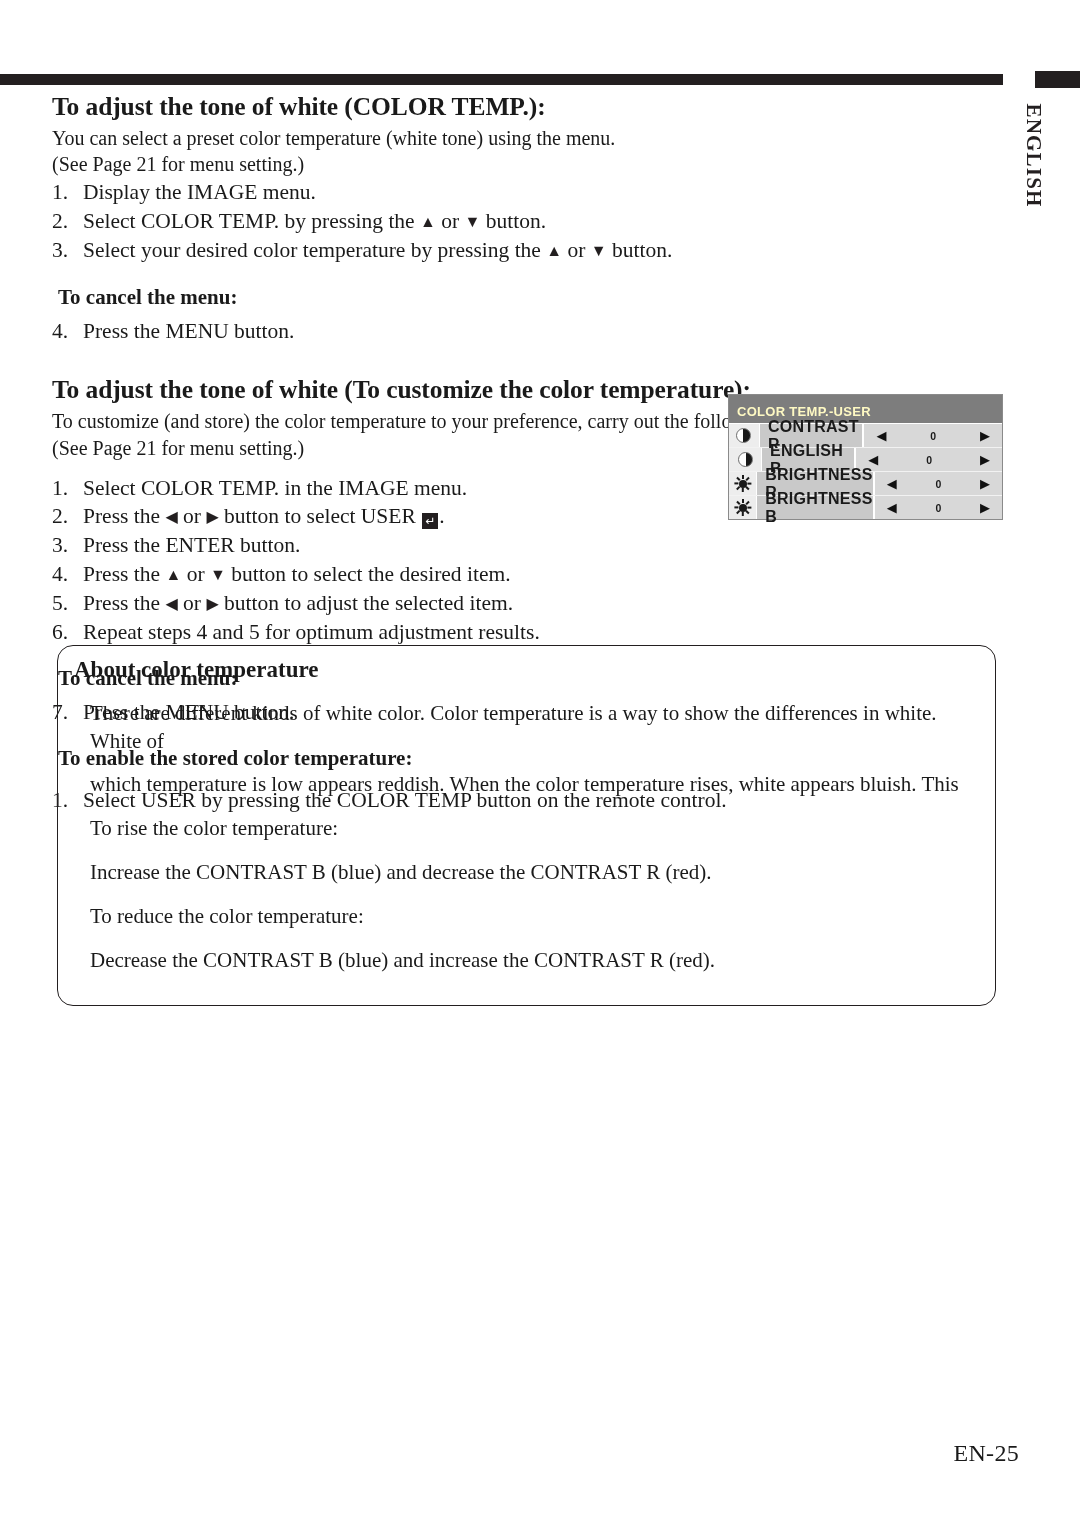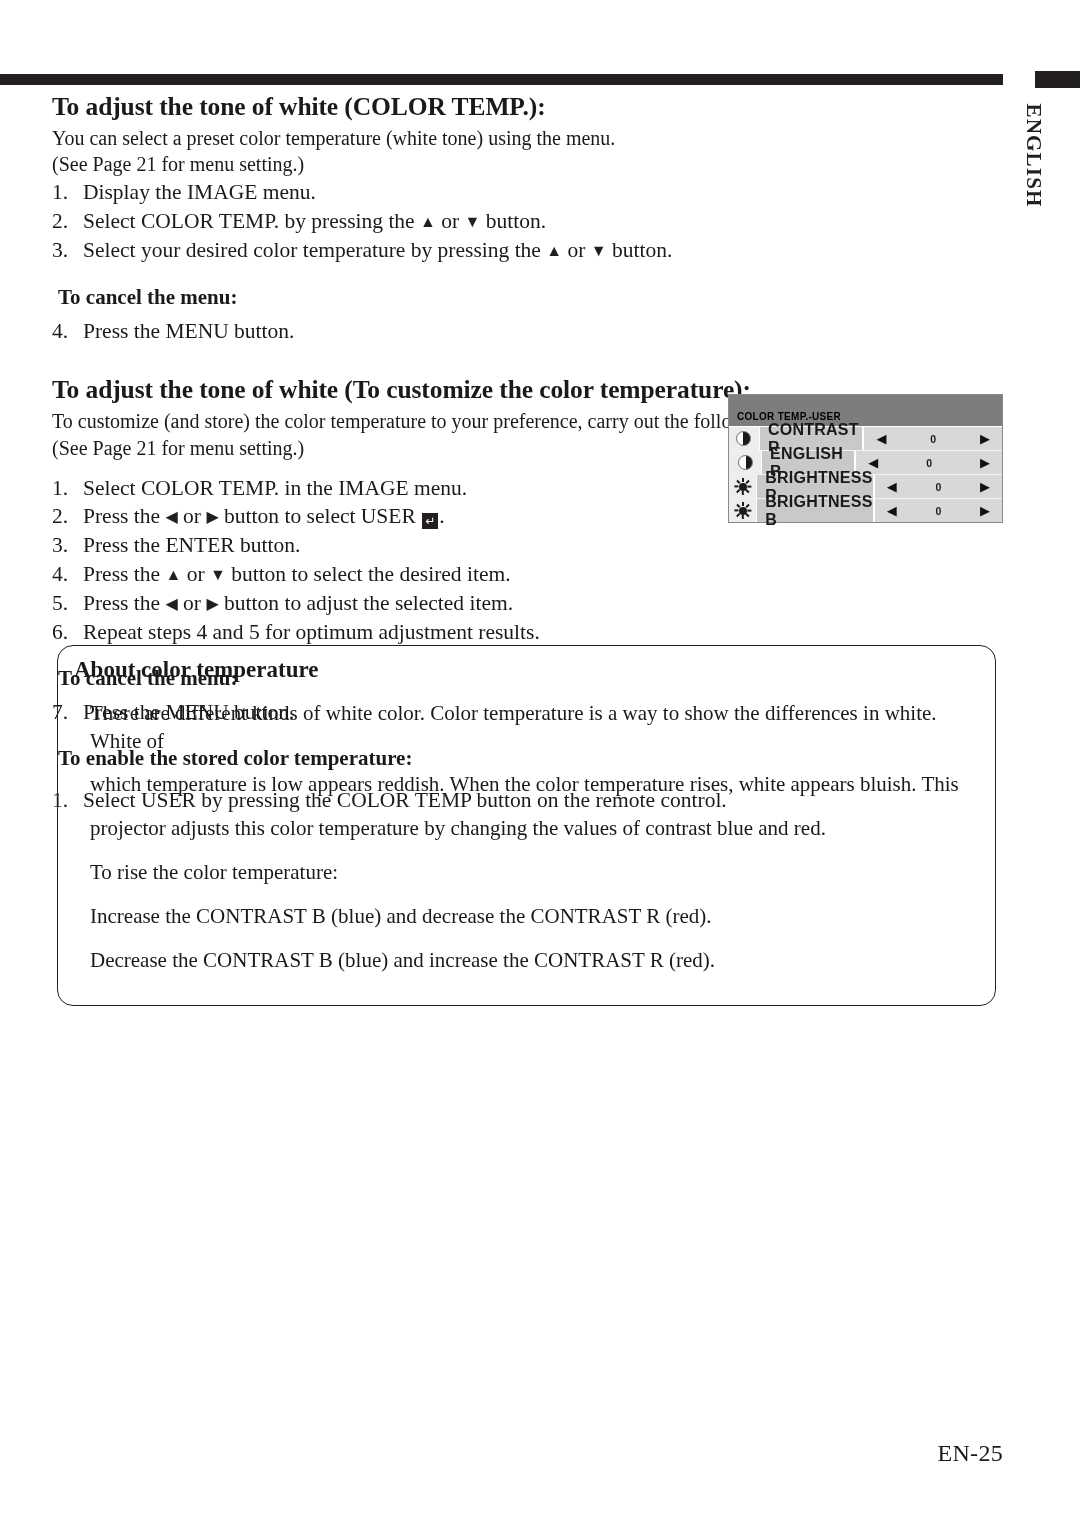--- a/index.html
+++ b/index.html
@@ -142,25 +142,25 @@
     position: absolute;
     left: 728px;
     top: 394px;
     width: 273px;
     border: 1px solid #8a8a8a;
     background: #c9c9c9;
     font-family: "Liberation Sans", "DejaVu Sans", sans-serif;
   }
   .osd-title {
     background: #7d7d7d;
-    color: #000000;
-    font-size: 10px;
+    color: #fef9c3;
+    font-size: 13px;
     font-weight: bold;
     letter-spacing: 0.3px;
-    padding: 16px 0 4px 8px;
+    padding: 9px 0 4px 8px;
     border-bottom: 1px solid #ffffff;
   }
   .osd-row {
     display: flex;
     align-items: stretch;
     height: 23px;
     border-bottom: 1px solid #f2f2f2;
   }
   .osd-row:last-child { border-bottom: none; }
 
@@ -252,21 +252,21 @@
   }
   .note-box p {
     font-size: 21px;
     margin: 16px;
     line-height: 1.33;
   }
 
   
   .page-num {
     position: absolute;
-    left: 0;
+    left: 16px;
     top: 1440px;
     width: 1003px;
     text-align: right;
     font-size: 24px;
     font-weight: normal;
     letter-spacing: 0.3px;
   }
 </style>
 </head>
 <body>
@@ -425,19 +425,19 @@
       <span class="val">0</span>
       <span class="arrow">▶</span>
     </div>
   </div>
 </div>
 
 <div class="note-box">
   <h2>About color temperature</h2>
   <p>There are different kinds of white color. Color temperature is a way to show the differences in white. White of</p>
   <p>which temperature is low appears reddish. When the color temperature rises, white appears bluish. This</p>
-  <p>projector adjusts this color temperature by changing the values of contrast blue and red.</p>
   <p>To rise the color temperature:</p>
   <p>Increase the CONTRAST B (blue) and decrease the CONTRAST R (red).</p>
+  <p>To reduce the color temperature:</p>
   <p>Decrease the CONTRAST B (blue) and increase the CONTRAST R (red).</p>
 </div>
 
 <div class="page-num">EN-25</div>
 
 </body></html>

